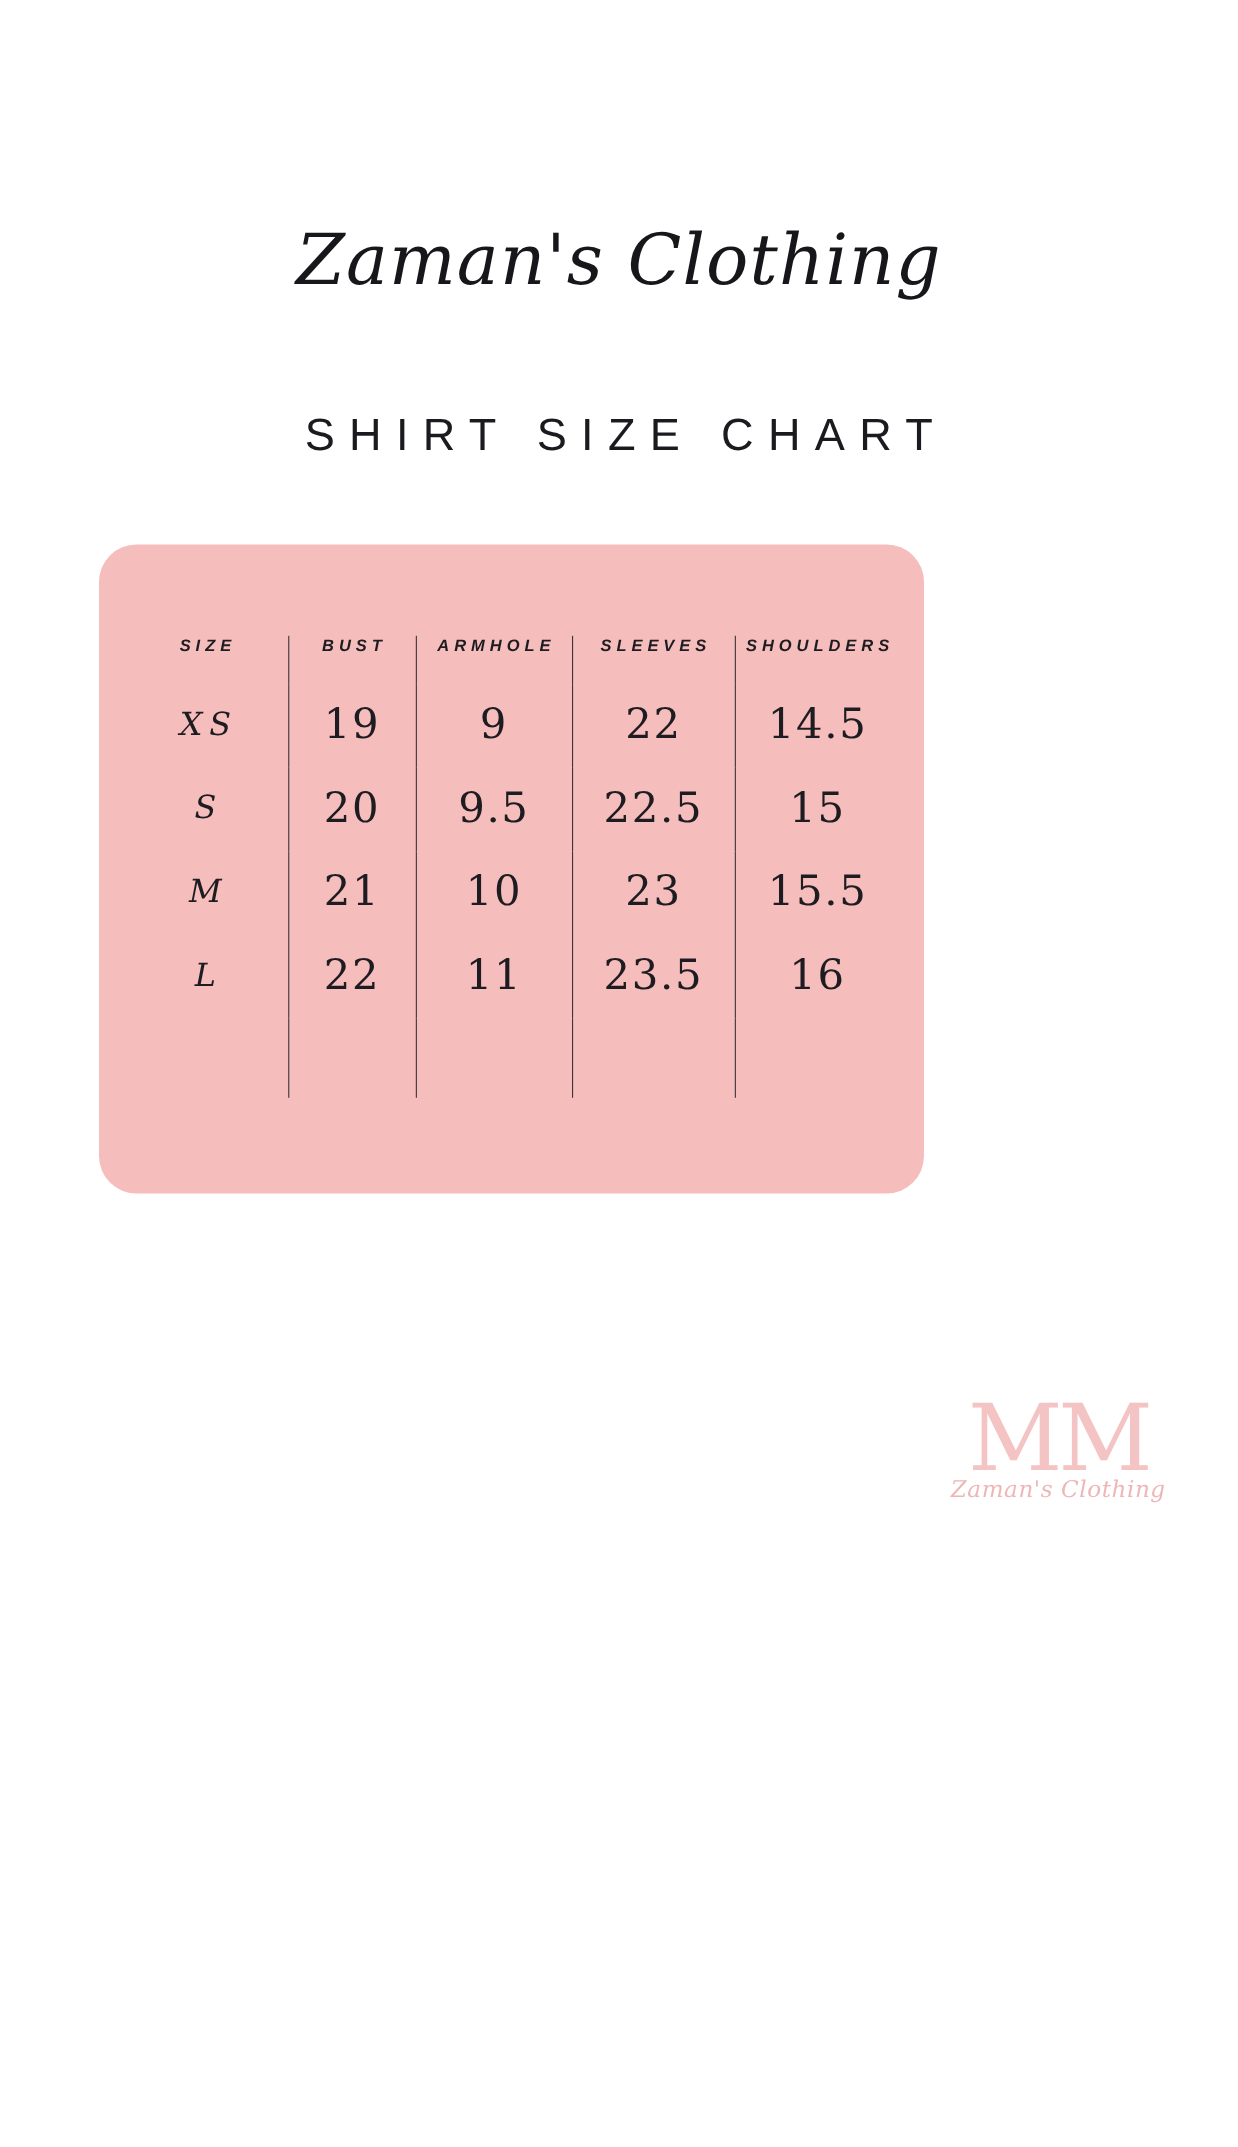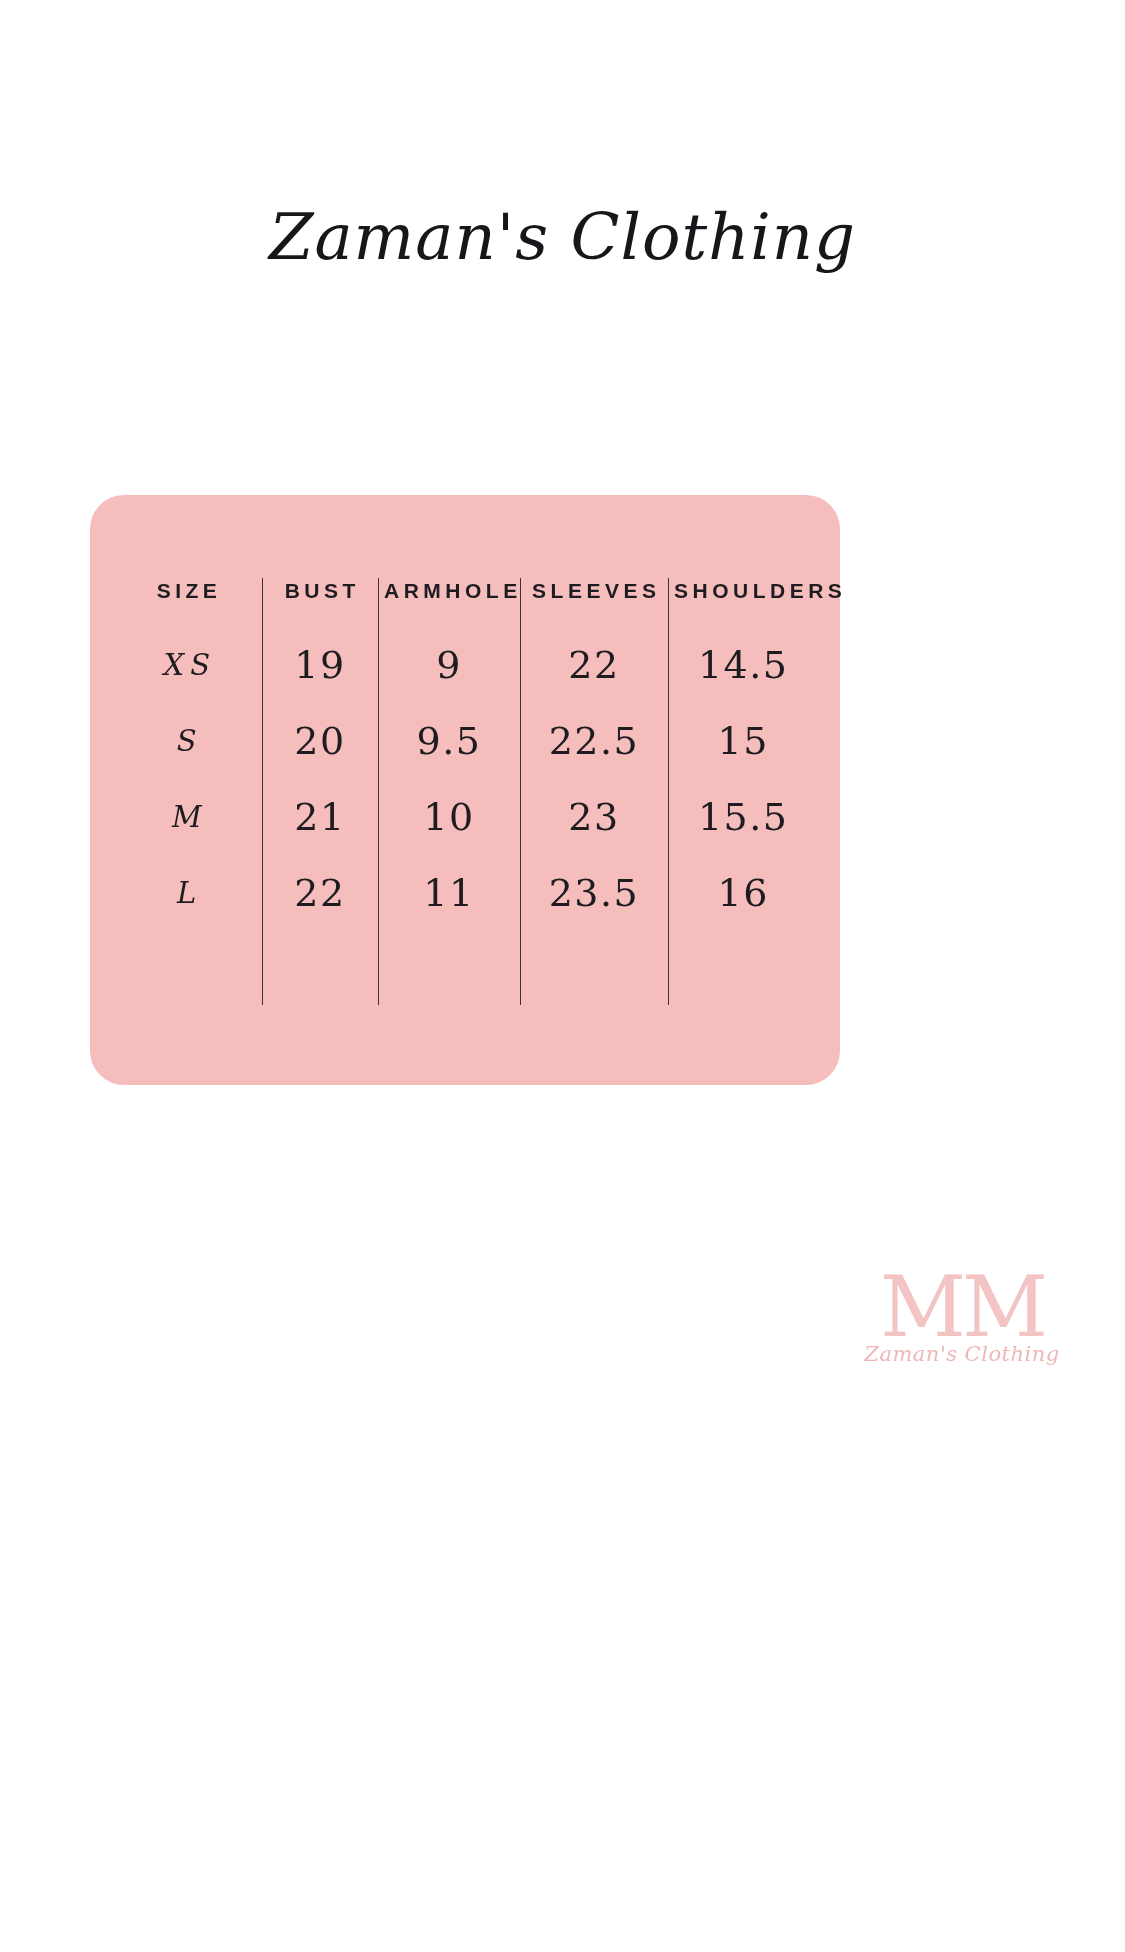--- a/index.html
+++ b/index.html
@@ -82,25 +82,26 @@
   }
 
   table.size-table th,
   table.size-table td {
     text-align: center;
     color: #1d1c20;
     border: none;
   }
 
   table.size-table th {
-    font-size: 21px;
+    font-size: 15px;
     font-weight: 700;
     letter-spacing: 4.5px;
     padding-bottom: 26px;
     text-indent: 4.5px;
+    font-style: italic;
   }
 
   table.size-table td {
     font-family: "DejaVu Serif", serif;
     font-size: 38px;
     font-weight: 400;
     letter-spacing: 1.5px;
     padding: 14px 0 18px 0;
   }
 
@@ -153,20 +154,21 @@
     letter-spacing: 0.5px;
     margin-top: -6px;
   }
 </style>
 </head>
 <body>
 
 <div class="page">
 
   <div class="brand">Zaman's Clothing</div>
+  <div class="subtitle">SHIRT SIZE CHART</div>
 
   <div class="card">
     <div class="table-wrap">
       <table class="size-table">
         <colgroup>
           <col class="c-size">
           <col class="c-bust">
           <col class="c-armhole">
           <col class="c-sleeves">
           <col class="c-shoulders">

